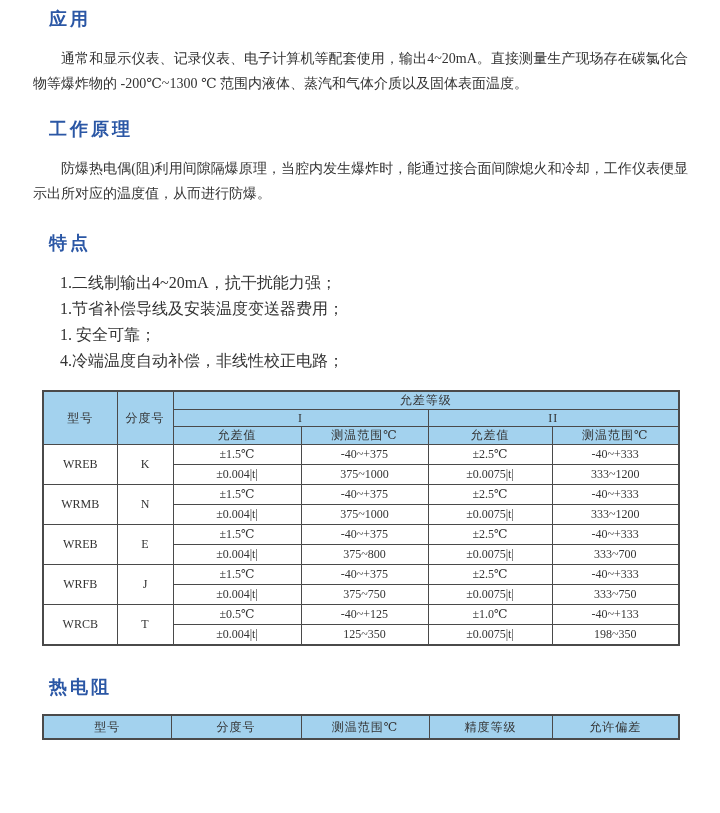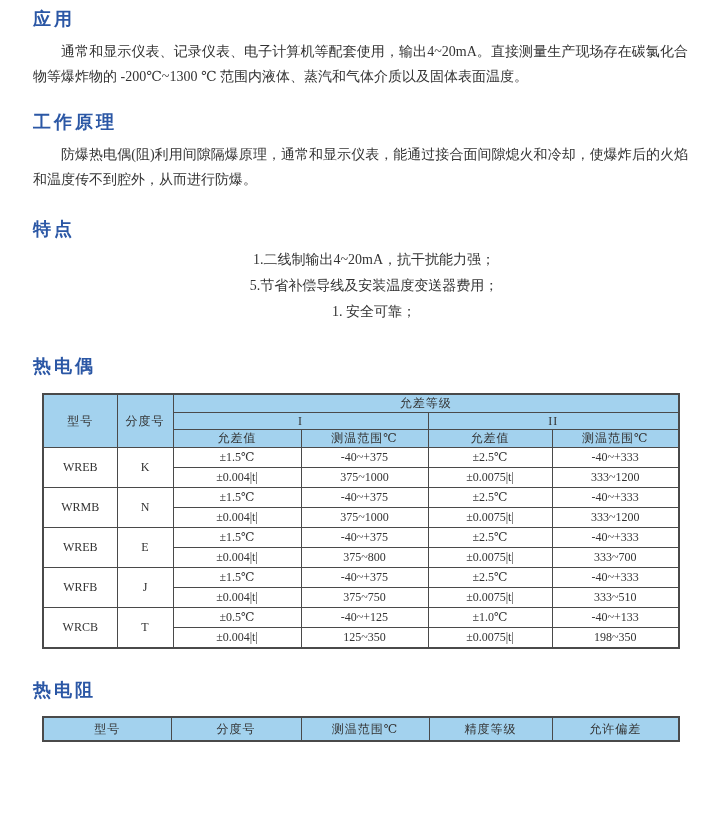--- a/index.html
+++ b/index.html
@@ -10,35 +10,35 @@
   }
   html,body{margin:0;padding:0;}
   body{
     width:720px;height:813px;overflow:hidden;background:#ffffff;
     font-family:"Liberation Serif","DejaVu Serif",serif;color:var(--text);
   }
   .page{padding:6px 32px 0 33px;}
   .sec-title{
     font-family:"Liberation Sans","DejaVu Sans",sans-serif;
     font-size:18px;font-weight:bold;color:var(--heading-blue);
-    letter-spacing:3px;margin:0;line-height:22px;
+    letter-spacing:3px;margin:16px;line-height:22px;
   }
   .mt-app{margin-top:2px;}
   .mt-principle{margin-top:22px;}
   .mt-features{margin-top:26px;}
   .mt-tc{margin-top:30px;}
   .mt-rt{margin-top:30px;}
   .para{
     font-size:14px;line-height:25px;text-align:justify;
     margin:9px 0 0 0;
   }
   .para p{margin:0;text-indent:2em;}
   .feature-list{
     list-style:none;margin:7px 0 0 0;padding:0 0 0 27px;
-    font-size:14px;line-height:26px;text-align:center;
+    font-size:16px;line-height:26px;
   }
   table{
     border-collapse:collapse;table-layout:fixed;
     width:636px;margin:0 0 0 9px;
   }
   .tc-table{margin-top:16px;}
   .rt-table{margin-top:15px;}
   td{
     border:1px solid var(--border);
     text-align:center;vertical-align:middle;
@@ -58,31 +58,31 @@
 
 <div class="page">
 
   <h2 class="sec-title mt-app">应用</h2>
   <div class="para">
     <p>通常和显示仪表、记录仪表、电子计算机等配套使用，输出4~20mA。直接测量生产现场存在碳氯化合物等爆炸物的 -200℃~1300 ℃ 范围内液体、蒸汽和气体介质以及固体表面温度。</p>
   </div>
 
   <h2 class="sec-title mt-principle">工作原理</h2>
   <div class="para">
-    <p>防爆热电偶(阻)利用间隙隔爆原理，通常和显示仪表，能通过接合面间隙熄火和冷却，使爆炸后的火焰和温度传不到腔外，从而进行防爆。</p>
+    <p>防爆热电偶(阻)利用间隙隔爆原理，当腔内发生爆炸时，能通过接合面间隙熄火和冷却，工作仪表便显示出所对应的温度值，从而进行防爆。</p>
   </div>
 
   <h2 class="sec-title mt-features">特点</h2>
   <ul class="feature-list">
     <li>1.二线制输出4~20mA，抗干扰能力强；</li>
-    <li>5.节省补偿导线及安装温度变送器费用；</li>
+    <li>1.节省补偿导线及安装温度变送器费用；</li>
     <li>1. 安全可靠；</li>
+    <li>4.冷端温度自动补偿，非线性校正电路；</li>
   </ul>
 
-  <h2 class="sec-title mt-tc">热电偶</h2>
   <table class="tc-table">
     <colgroup>
       <col style="width:74px">
         <col style="width:56px">
         <col style="width:128px">
       <col style="width:127px">
         <col style="width:124px">
         <col style="width:127px">
     </colgroup>
     <tbody>
@@ -152,21 +152,21 @@
       <td rowspan="2">J</td>
       <td>±1.5℃</td>
       <td>-40~+375</td>
       <td>±2.5℃</td>
       <td>-40~+333</td>
     </tr>
     <tr class="body-row">
       <td>±0.004|t|</td>
       <td>375~750</td>
       <td>±0.0075|t|</td>
-      <td>333~510</td>
+      <td>333~750</td>
     </tr>
 
     <tr class="body-row">
       <td rowspan="2">WRCB</td>
       <td rowspan="2">T</td>
       <td>±0.5℃</td>
       <td>-40~+125</td>
       <td>±1.0℃</td>
       <td>-40~+133</td>
     </tr>

